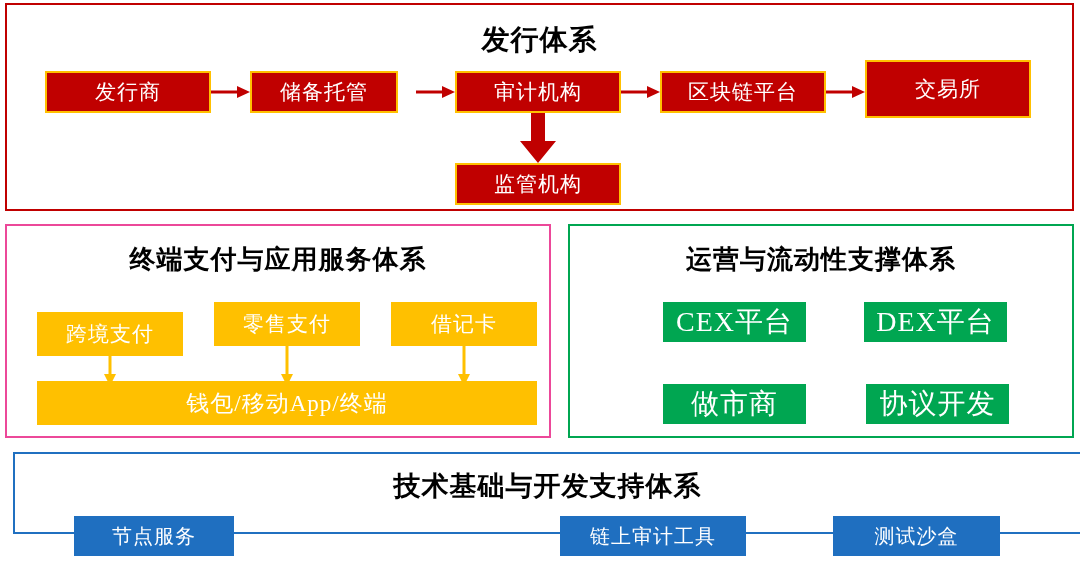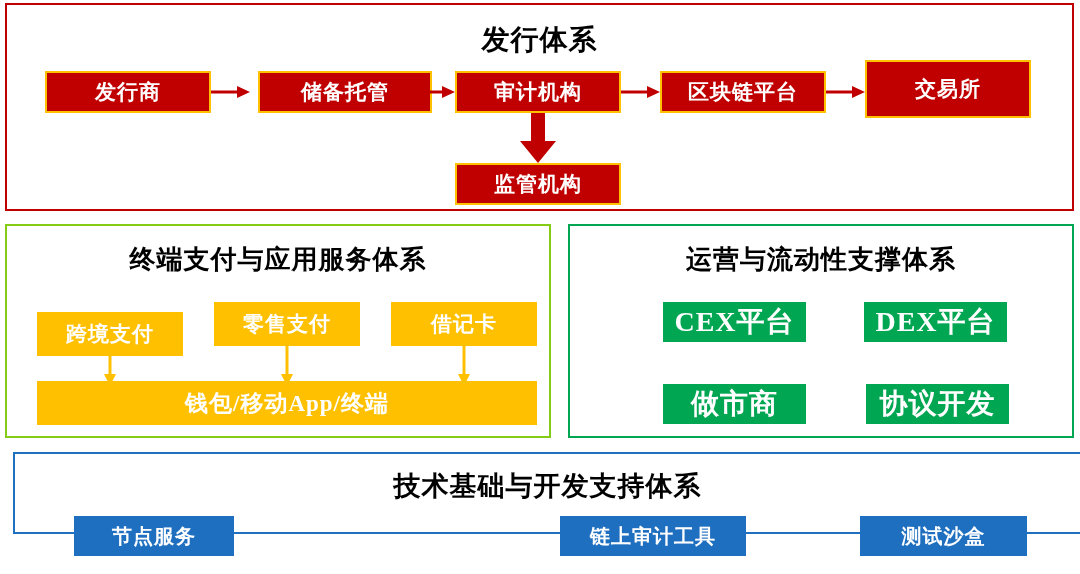--- a/index.html
+++ b/index.html
@@ -37,40 +37,40 @@
   }
 
   
   .node {
     position: absolute;
     box-sizing: border-box;
     display: flex;
     align-items: center;
     justify-content: center;
     color: #ffffff;
-    font-weight: 700;
+    font-weight: 400;
     white-space: nowrap;
     letter-spacing: 1px;
     line-height: 1;
     text-align: center;
   }
 
   
   .panel-red {
     border: 2px solid #C00000;
   }
   .node-red {
     background: #C00000;
     border: 2px solid #FFC000;
     font-size: 21px;
   }
 
   
   .panel-gold {
-    border: 2px solid #84cc16;
+    border: 2px solid #ec4899;
   }
   .node-gold {
     background: #FFC000;
     border: none;
     font-size: 21px;
   }
   .node-gold-wide {
     background: #FFC000;
     border: none;
     font-size: 23px;
@@ -107,21 +107,21 @@
 <body>
 
 <div id="canvas">
 
   <div class="panel panel-red" style="left:5px; top:3px; width:1069px; height:208px;padding-left:43px;">
 
     <div class="panel-title" style="top:16px; font-size:28px;">发行体系</div>
 
     <div class="node node-red" style="left:38px; top:66px; width:166px; height:42px;">发行商</div>
 
-    <div class="node node-red" style="left:251px; top:66px; width:174px; height:42px;">储备托管</div>
+    <div class="node node-red" style="left:243px; top:66px; width:148px; height:42px;">储备托管</div>
 
     <div class="node node-red" style="left:448px; top:66px; width:166px; height:42px;">审计机构</div>
 
     <div class="node node-red" style="left:653px; top:66px; width:166px; height:42px;">区块链平台</div>
 
     <div class="node node-red" style="left:858px; top:55px; width:166px; height:58px;">交易所</div>
 
     <div class="node node-red" style="left:448px; top:158px; width:166px; height:42px;">监管机构</div>
 
     <div class="conn" style="left:204px; top:78px; width:39px; height:18px;">
@@ -208,16 +208,16 @@
 
   <div class="panel panel-blue" style="left:13px; top:452px; width:1069px; height:82px;">
 
     <div class="panel-title" style="top:14px; font-size:27px;">技术基础与开发支持体系</div>
 
     <div class="node node-blue" style="left:59px; top:62px; width:160px; height:40px;">节点服务</div>
 
 
     <div class="node node-blue" style="left:545px; top:62px; width:186px; height:40px;">链上审计工具</div>
 
-    <div class="node node-blue" style="left:818px; top:62px; width:167px; height:40px;margin-left:27px;">测试沙盒</div>
+    <div class="node node-blue" style="left:818px; top:62px; width:167px; height:40px;">测试沙盒</div>
   </div>
 
 </div>
 
 </body></html>

